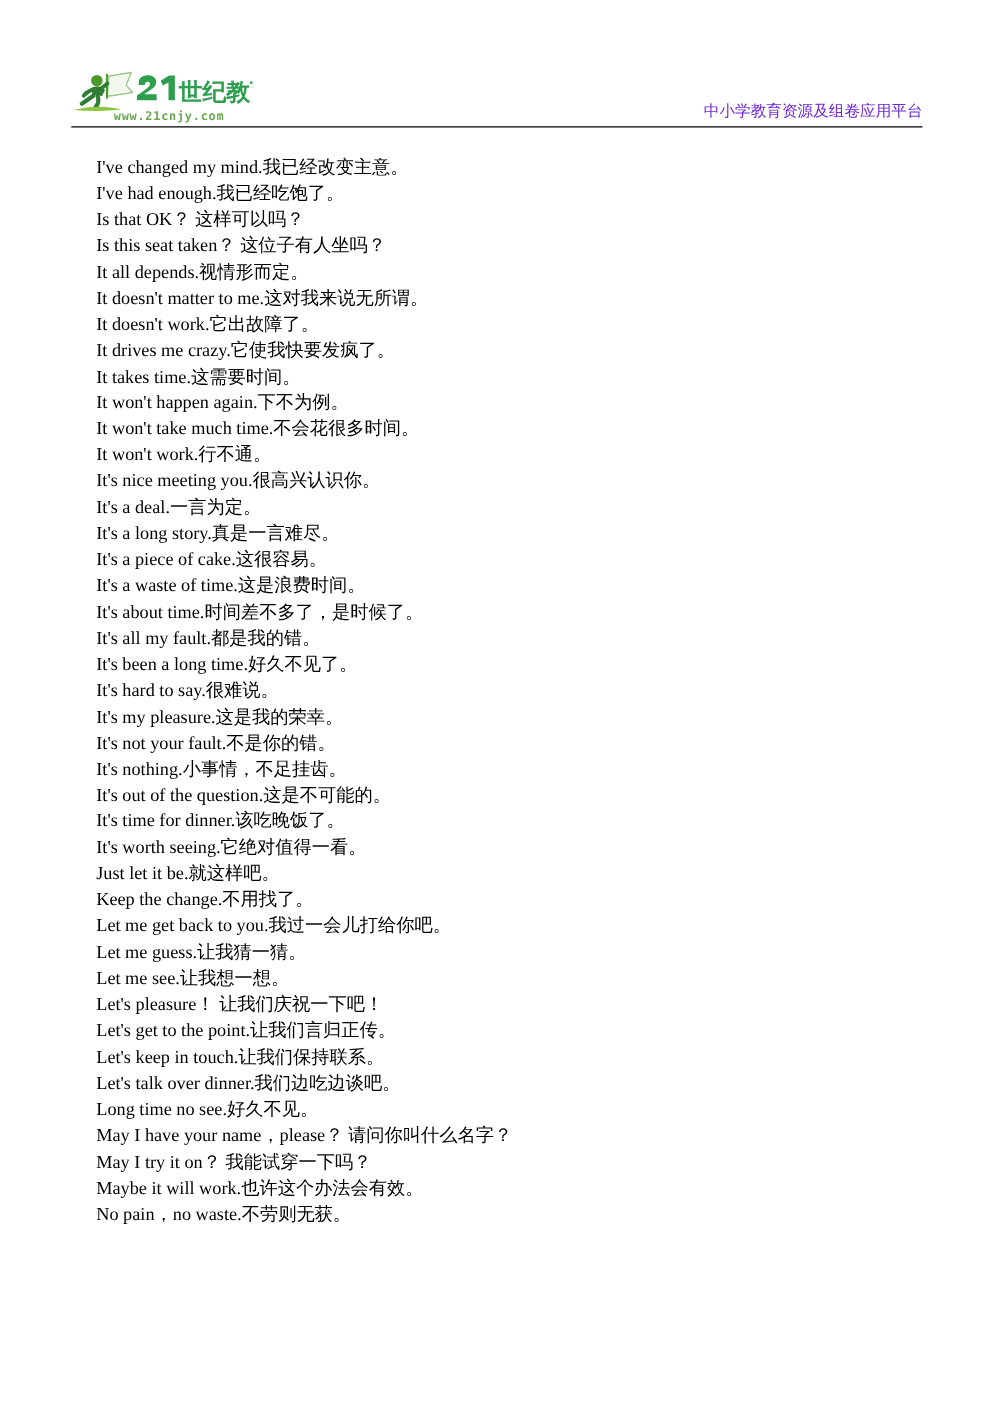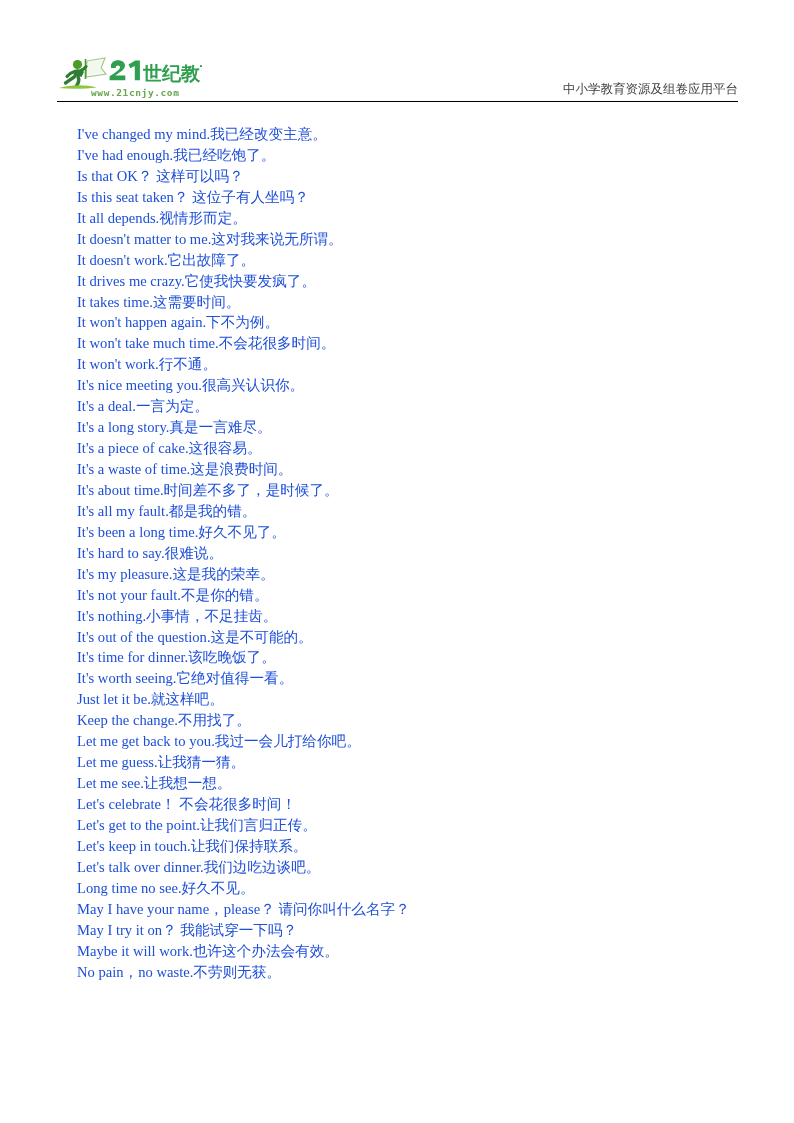--- a/index.html
+++ b/index.html
@@ -42,21 +42,21 @@
   }
   .logo svg { display: block; }
 
   .header-tagline {
     position: absolute;
     right: 0px;
     top: 26px;
     font-family: Liberation Sans, sans-serif;
     font-size: 12.5px;
     line-height: 16px;
-    color: #404040;
+    color: #6d28d9;
     letter-spacing: 0px;
     white-space: nowrap;
   }
 
   .header-rule {
     position: absolute;
     left: 57px;
     top: 101px;
     width: 681px;
     height: 0;
@@ -69,21 +69,21 @@
     left: 77px;
     top: 124px;
     width: 660px;
   }
 
   .line {
     font-size: 14.6px;
     line-height: 20.95px;
     height: 20.95px;
     white-space: nowrap;
-    color: #1d4ed8;
+    color: #000000;
     font-family: "Liberation Serif", "DejaVu Serif", serif;
   }
 </style>
 </head>
 <body>
 
 <div class="page">
 
   <div class="header">
 
@@ -153,21 +153,21 @@
       <div class="line">It's not your fault.不是你的错。</div>
       <div class="line">It's nothing.小事情，不足挂齿。</div>
       <div class="line">It's out of the question.这是不可能的。</div>
       <div class="line">It's time for dinner.该吃晚饭了。</div>
       <div class="line">It's worth seeing.它绝对值得一看。</div>
       <div class="line">Just let it be.就这样吧。</div>
       <div class="line">Keep the change.不用找了。</div>
       <div class="line">Let me get back to you.我过一会儿打给你吧。</div>
       <div class="line">Let me guess.让我猜一猜。</div>
       <div class="line">Let me see.让我想一想。</div>
-      <div class="line">Let's celebrate！ 不会花很多时间！</div>
+      <div class="line">Let's pleasure！ 让我们庆祝一下吧！</div>
       <div class="line">Let's get to the point.让我们言归正传。</div>
       <div class="line">Let's keep in touch.让我们保持联系。</div>
       <div class="line">Let's talk over dinner.我们边吃边谈吧。</div>
       <div class="line">Long time no see.好久不见。</div>
       <div class="line">May I have your name，please？ 请问你叫什么名字？</div>
       <div class="line">May I try it on？ 我能试穿一下吗？</div>
       <div class="line">Maybe it will work.也许这个办法会有效。</div>
       <div class="line">No pain，no waste.不劳则无获。</div>
     </div>
 

